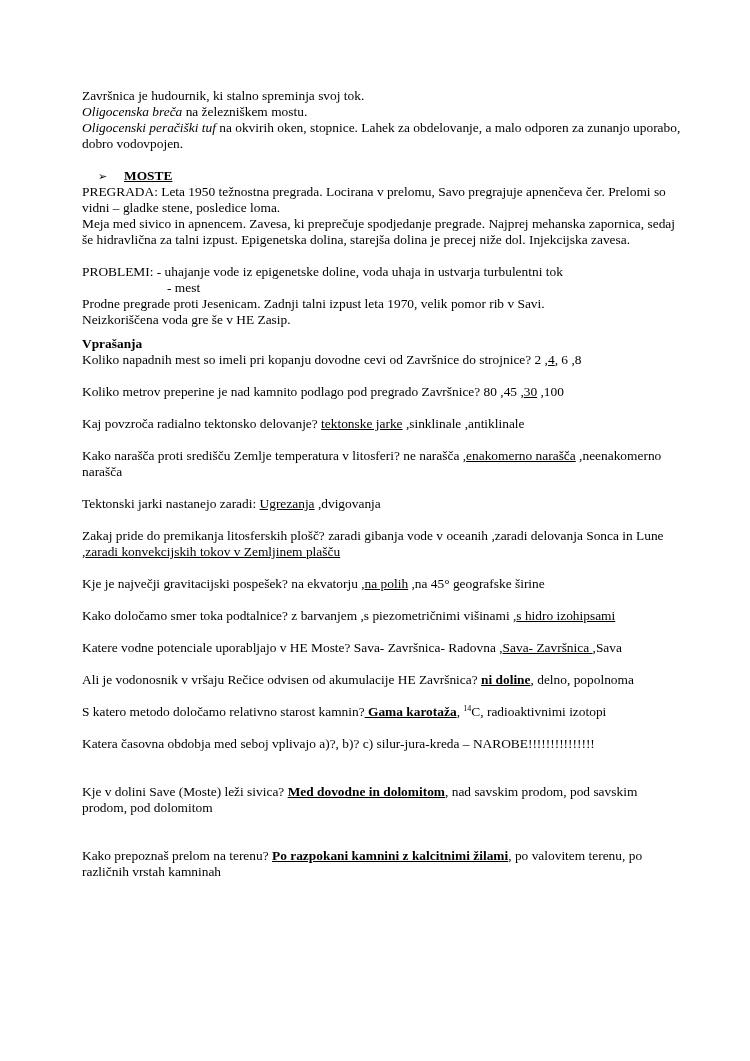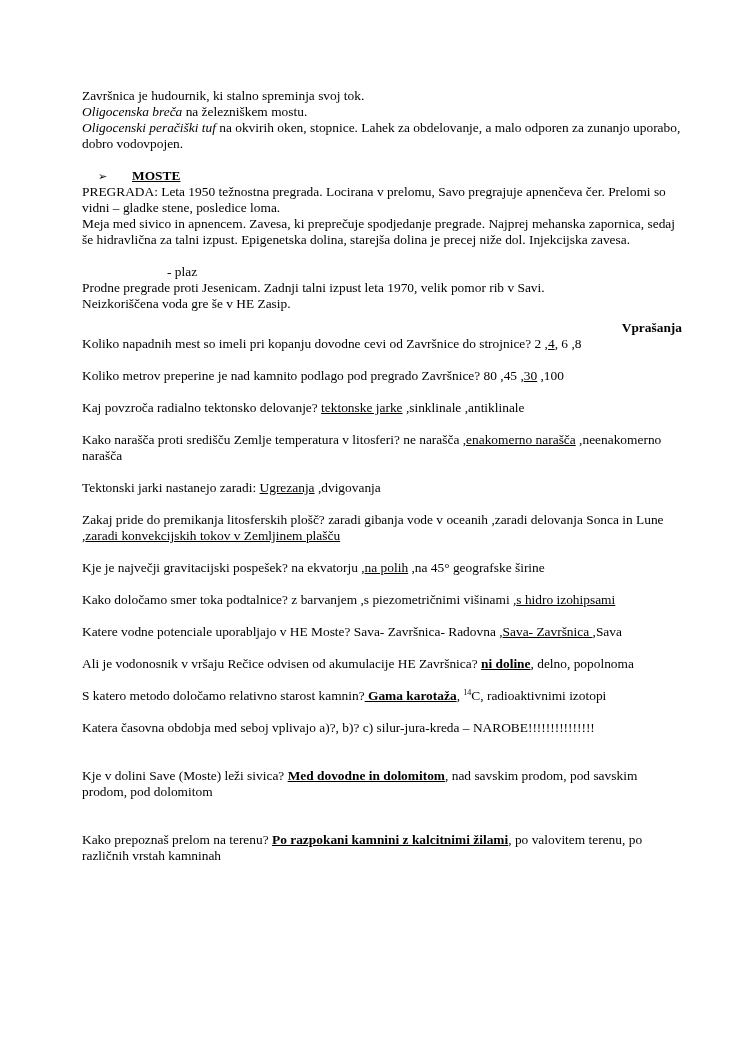--- a/index.html
+++ b/index.html
@@ -6,22 +6,22 @@
     body { width: 750px; height: 1061px; position: relative; overflow: hidden; }
     .page {
       position: absolute; left: 82px; top: 88px; width: 600px;
       font-family: Liberation Serif, serif;
       font-size: 13.4px; line-height: 16px; color: #000;
     }
     p { margin: 0; }
     .gap { height: 16px; }
     .bullet-line { padding-left: 16px; height: 16px; margin-top: 16px; }
     .bullet-arrow { display: inline-block; width: 26px; font-size: 11px; }
-    .bullet-title { font-weight: bold; text-decoration: underline; margin-left: 8px; }
-    .center-title { text-align: right; font-weight: bold; }
+    .bullet-title { font-weight: bold; text-decoration: underline; }
+    .center-title { text-align: left; font-weight: bold; }
     .u { text-decoration: underline; }
     .ub { text-decoration: underline; font-weight: bold; }
     .indent { padding-left: 85px; }
     i { font-style: italic; }
     sup { font-size: 8px; line-height: 0; vertical-align: super; margin-top: 16px; }
   </style>
 </head>
 <body>
 
 <div class="page">
@@ -29,21 +29,22 @@
   <p>Završnica je hudournik, ki stalno spreminja svoj tok.</p>
   <p><i>Oligocenska breča</i><span> na železniškem mostu.</span></p>
   <p><i>Oligocenski peračiški tuf</i><span> na okvirih oken, stopnice. Lahek za obdelovanje, a malo odporen za zunanjo uporabo, dobro vodovpojen.</span></p>
 
   <div class="bullet-line">
     <span class="bullet-arrow">➢</span><span class="bullet-title">MOSTE</span>
   </div>
   <p>PREGRADA: Leta 1950 težnostna pregrada. Locirana v prelomu, Savo pregrajuje apnenčeva čer. Prelomi so vidni – gladke stene, posledice loma.</p>
   <p>Meja med sivico in apnencem. Zavesa, ki preprečuje spodjedanje pregrade. Najprej mehanska zapornica, sedaj še hidravlična za talni izpust. Epigenetska dolina, starejša dolina je precej niže dol. Injekcijska zavesa.</p>
   <div class="gap"></div>
-  <p class="indent">- plaz</p>
+  <p>PROBLEMI: - uhajanje vode iz epigenetske doline, voda uhaja in ustvarja turbulentni tok</p>
+  <p class="indent">- mest</p>
   <p>Prodne pregrade proti Jesenicam. Zadnji talni izpust leta 1970, velik pomor rib v Savi.</p>
   <p>Neizkoriščena voda gre še v HE Zasip.</p>
 
   <div class="gap" style="height:8px"></div>
   <p class="center-title">Vprašanja</p>
 
   <div>
     <p><span>Koliko napadnih mest so imeli pri kopanju dovodne cevi od Završnice do strojnice? 2 ,</span><span class="u">4</span><span>, 6 ,8</span></p>
     <div class="gap"></div>
     <p><span>Koliko metrov preperine je nad kamnito podlago pod pregrado Završnice? 80 ,45 ,</span><span class="u">30</span><span> ,100</span></p>

